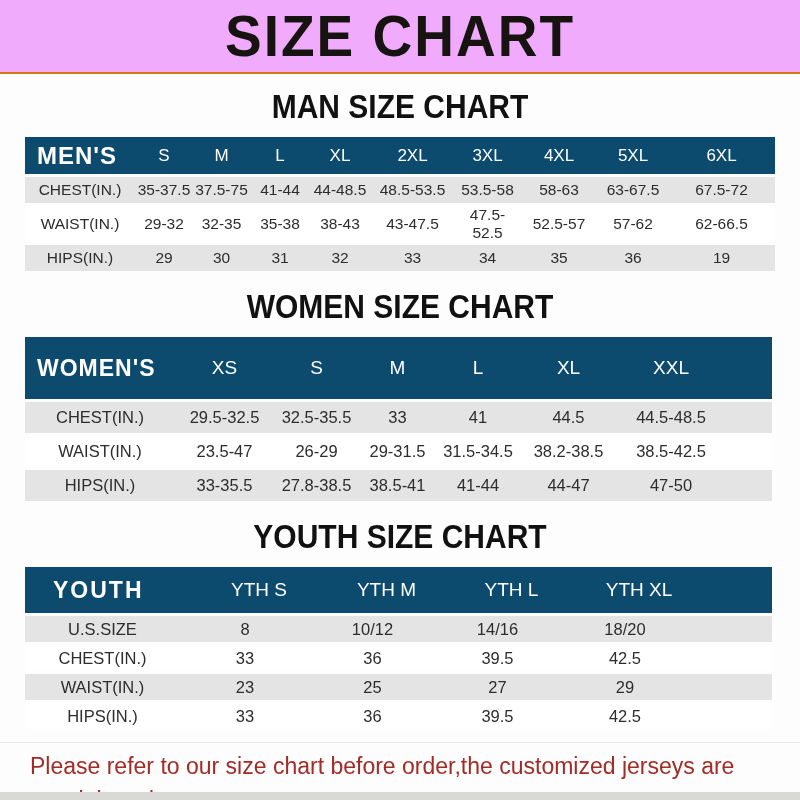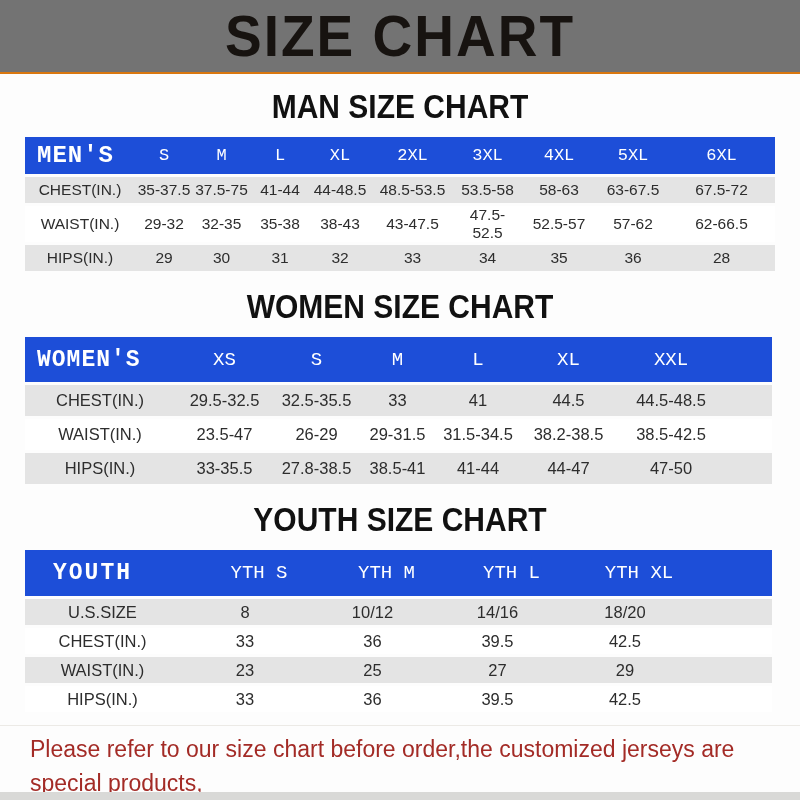--- a/index.html
+++ b/index.html
@@ -13,21 +13,21 @@
   }
   .page {
     position: relative;
     width: 800px;
     height: 800px;
     background: #fdfdfd;
   }
   
   .banner {
     height: 72px;
-    background: #737373;
+    background: #f0abfc;
     border-bottom: 2px solid #d9770f;
     display: flex;
     align-items: center;
     justify-content: center;
   }
   .banner h1 {
     margin: 0;
     font-size: 55px;
     font-weight: bold;
     letter-spacing: 2px;
@@ -45,26 +45,25 @@
     transform: scaleY(1.08);
   }
   
   .size-table {
     border-collapse: separate;
     border-spacing: 0 3px;
     table-layout: fixed;
     margin-left: 25px;
   }
   .size-table th {
-    background: #1d4ed8;
+    background: #0c4a6e;
     color: #ffffff;
     font-weight: normal;
     text-align: center;
     padding: 0;
-    font-family: Liberation Mono, monospace;
   }
   .size-table th.head-label {
     font-weight: bold;
     text-align: left;
     padding-left: 12px;
     letter-spacing: 1px;
   }
   .size-table td {
     text-align: center;
     color: #2d2d2d;
@@ -72,21 +71,21 @@
     background: #ffffff;
   }
   .size-table tbody tr:nth-child(odd) td { background: #e4e4e4; }
   
   .size-table.men { width: 750px; }
   .size-table.men th { height: 37px; font-size: 17px; }
   .size-table.men th.head-label { font-size: 24px; }
   .size-table.men td { height: 26px; font-size: 15.5px; }
   
   .size-table.women { width: 747px; }
-  .size-table.women th { height: 45px; font-size: 19px; }
+  .size-table.women th { height: 62px; font-size: 19px; }
   .size-table.women th.head-label { font-size: 23px; }
   .size-table.women td { height: 31px; font-size: 16.5px; }
   
   .size-table.youth { width: 747px; }
   .size-table.youth th { height: 46px; font-size: 19px; padding-left: 28px; }
   .size-table.youth th.head-label { font-size: 23px; letter-spacing: 2px; }
   .size-table.youth td { height: 26px; font-size: 16.5px; }
   
   .footer-note {
     margin-top: 10px;
@@ -172,21 +171,21 @@
           <tr>
             <td class="row-label">HIPS(IN.)</td>
             <td>29</td>
             <td>30</td>
             <td>31</td>
             <td>32</td>
             <td>33</td>
             <td>34</td>
             <td>35</td>
             <td>36</td>
-            <td>28</td>
+            <td>19</td>
           </tr>
         </tbody>
       </table>
   </div>
 
   <div class="chart-section">
     <h2 class="section-title">WOMEN SIZE CHART</h2>
     <table class="size-table women has-filler">
       <colgroup>
         <col style="width:150px">

